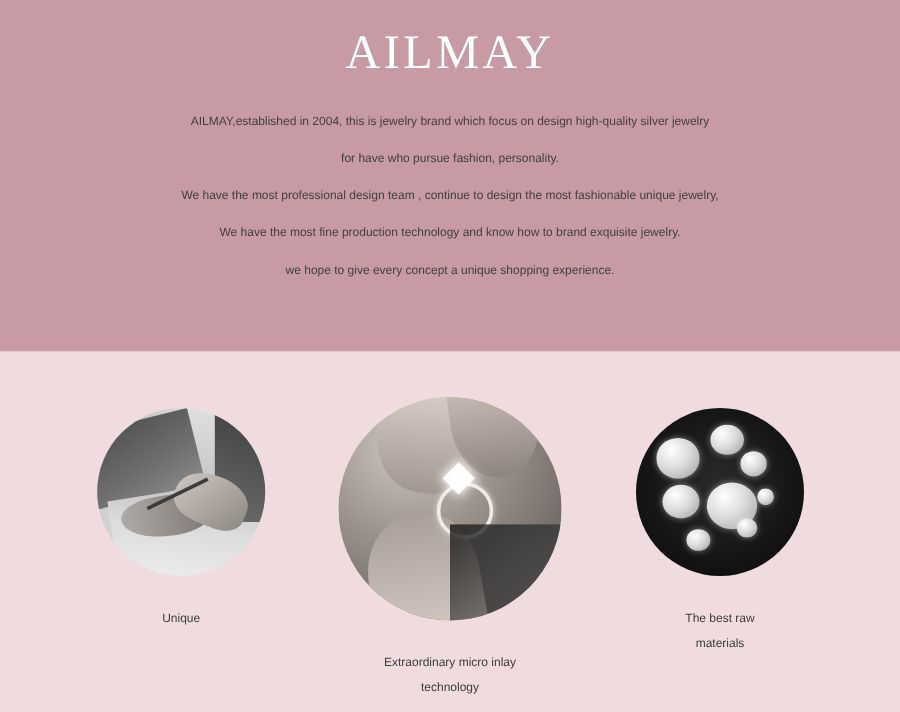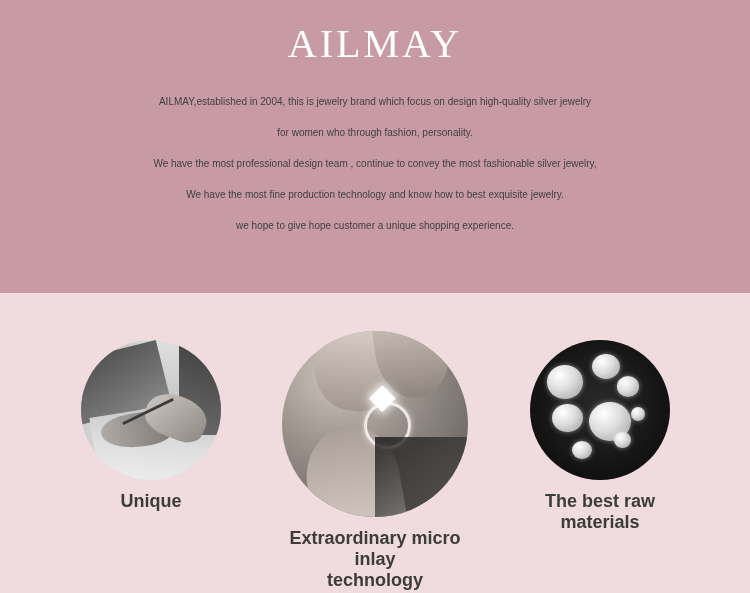--- a/index.html
+++ b/index.html
@@ -64,25 +64,24 @@
   .feature .circle {
     width: 140px;
     height: 140px;
     border-radius: 50%;
     margin: 0 auto;
     overflow: hidden;
     position: relative;
     background: #9a9a9a;
   }
   .feature .caption {
-    margin-top: 11px;
-    font-size: 18px;
+    margin-top: 25px;
+    font-size: 10px;
     color: #3c3c3c;
     line-height: 21px;
-    font-weight: bold;
   }
 
   .feature-1 { left: 51px; top: 47px; }
   .feature-2 { left: 275px; top: 38px; }
   .feature-2 .circle { width: 186px; height: 186px; }
   .feature-3 { left: 500px; top: 47px; }
 
   
   .ph1 {
     width: 100%; height: 100%;
@@ -215,24 +214,24 @@
 </style>
 </head>
 <body>
 
 <div class="page">
 
   <div class="hero">
     <h1 class="brand-title">AILMAY</h1>
     <div class="hero-copy">
       <span class="hero-line">AILMAY,established in 2004, this is jewelry brand which focus on design high-quality silver jewelry</span>
-      <span class="hero-line">for women who through fashion, personality.</span>
-      <span class="hero-line">We have the most professional design team , continue to convey the most fashionable silver jewelry,</span>
-      <span class="hero-line">We have the most fine production technology and know how to best exquisite jewelry.</span>
-      <span class="hero-line">we hope to give hope customer a unique shopping experience.</span>
+      <span class="hero-line">for have who pursue fashion, personality.</span>
+      <span class="hero-line">We have the most professional design team , continue to design the most fashionable unique jewelry,</span>
+      <span class="hero-line">We have the most fine production technology and know how to brand exquisite jewelry.</span>
+      <span class="hero-line">we hope to give every concept a unique shopping experience.</span>
     </div>
   </div>
 
   <div class="divider"></div>
 
   <div class="features">
 
     <div class="feature feature-1">
       <div class="circle">
         <div class="ph1">

